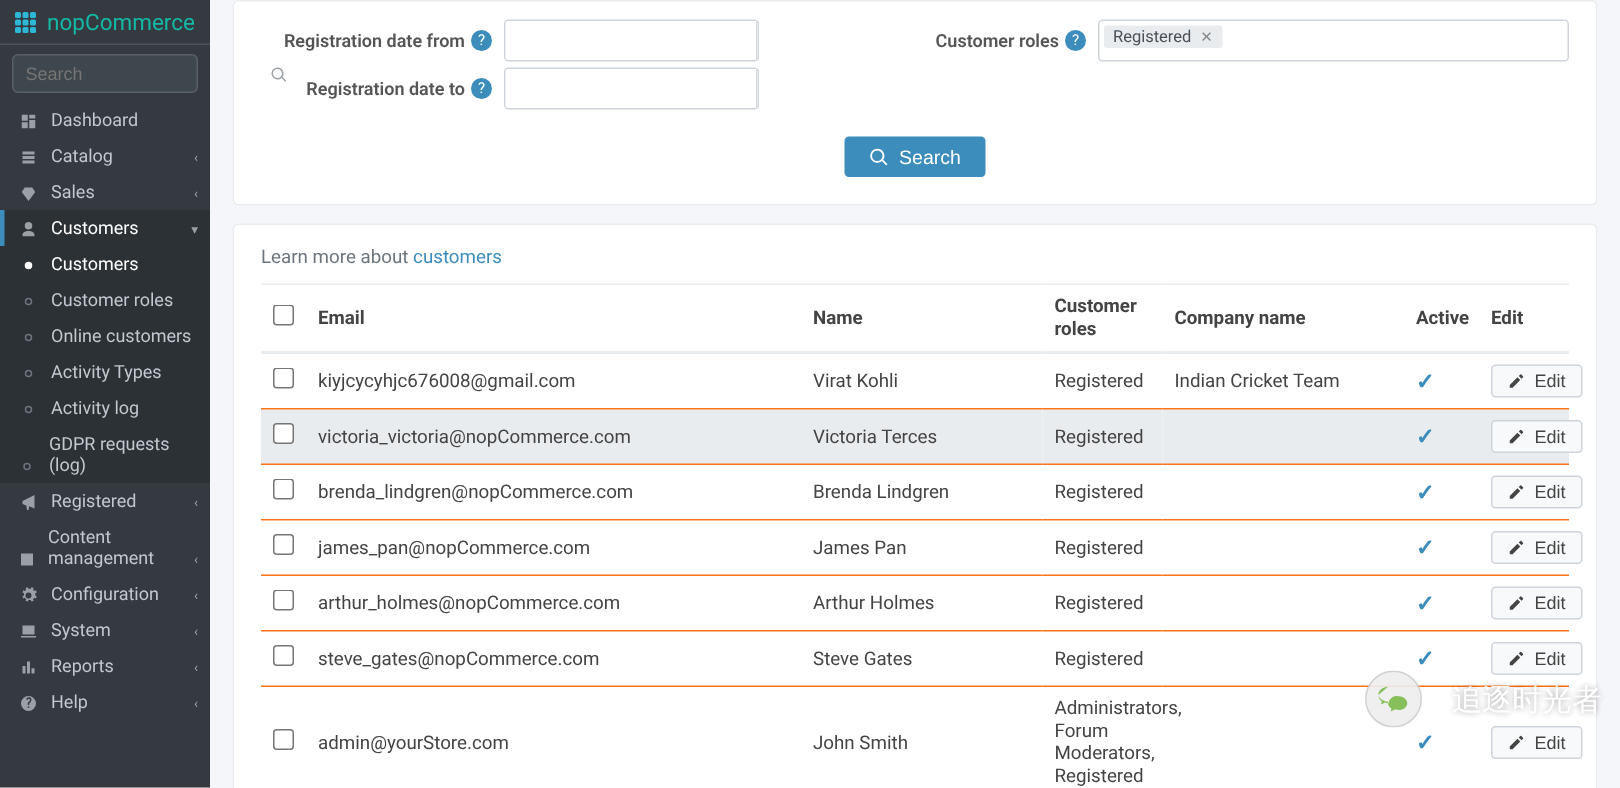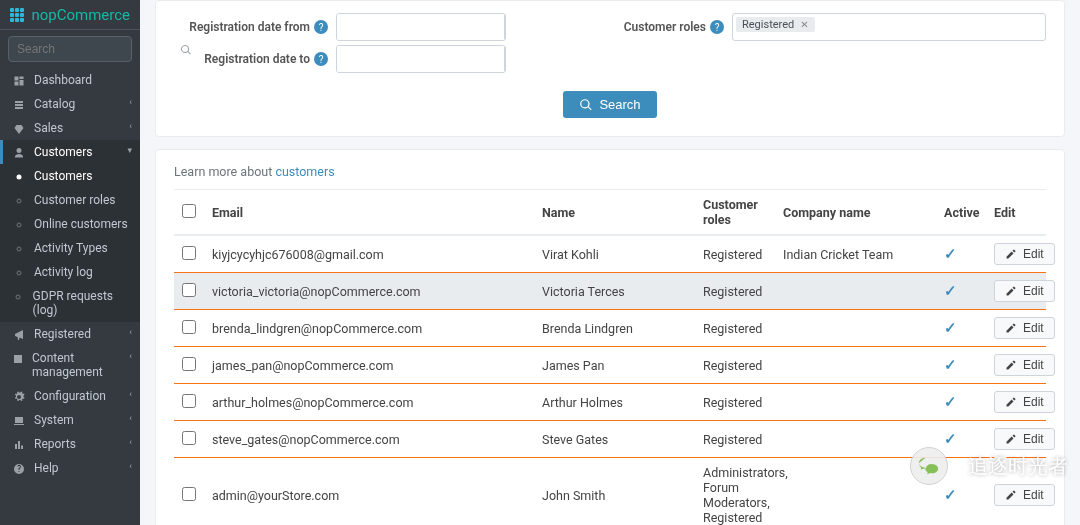--- a/index.html
+++ b/index.html
@@ -37,21 +37,21 @@
     background: #3f474e;
     height: 26px;
   }
   .search-box input {
     flex: 1; background: transparent; border: none; outline: none;
     color: #c2c7d0; font-size: 12px; padding: 0 8px;
   }
   .search-box .icon { width: 24px; text-align: center; color: #9aa0a6; font-size: 12px;}
   .nav { flex:1; overflow:auto; }
   .nav-item {
-    display: flex; align-items: flex-start;
+    display: flex; align-items: flex-end;
     padding: 5px 10px 5px 12px;
     cursor: pointer;
     font-size: 12px;
     gap: 8px;
     position: relative;
   }
   .nav-item .mi { width:14px; text-align:center; font-size:12px; color:#9aa0a6;}
   .nav-item .caret { position:absolute; right:8px; font-size:9px; color:#9aa0a6;}
   .nav-item.active { color:#fff; }
   .nav-item.active::before{

